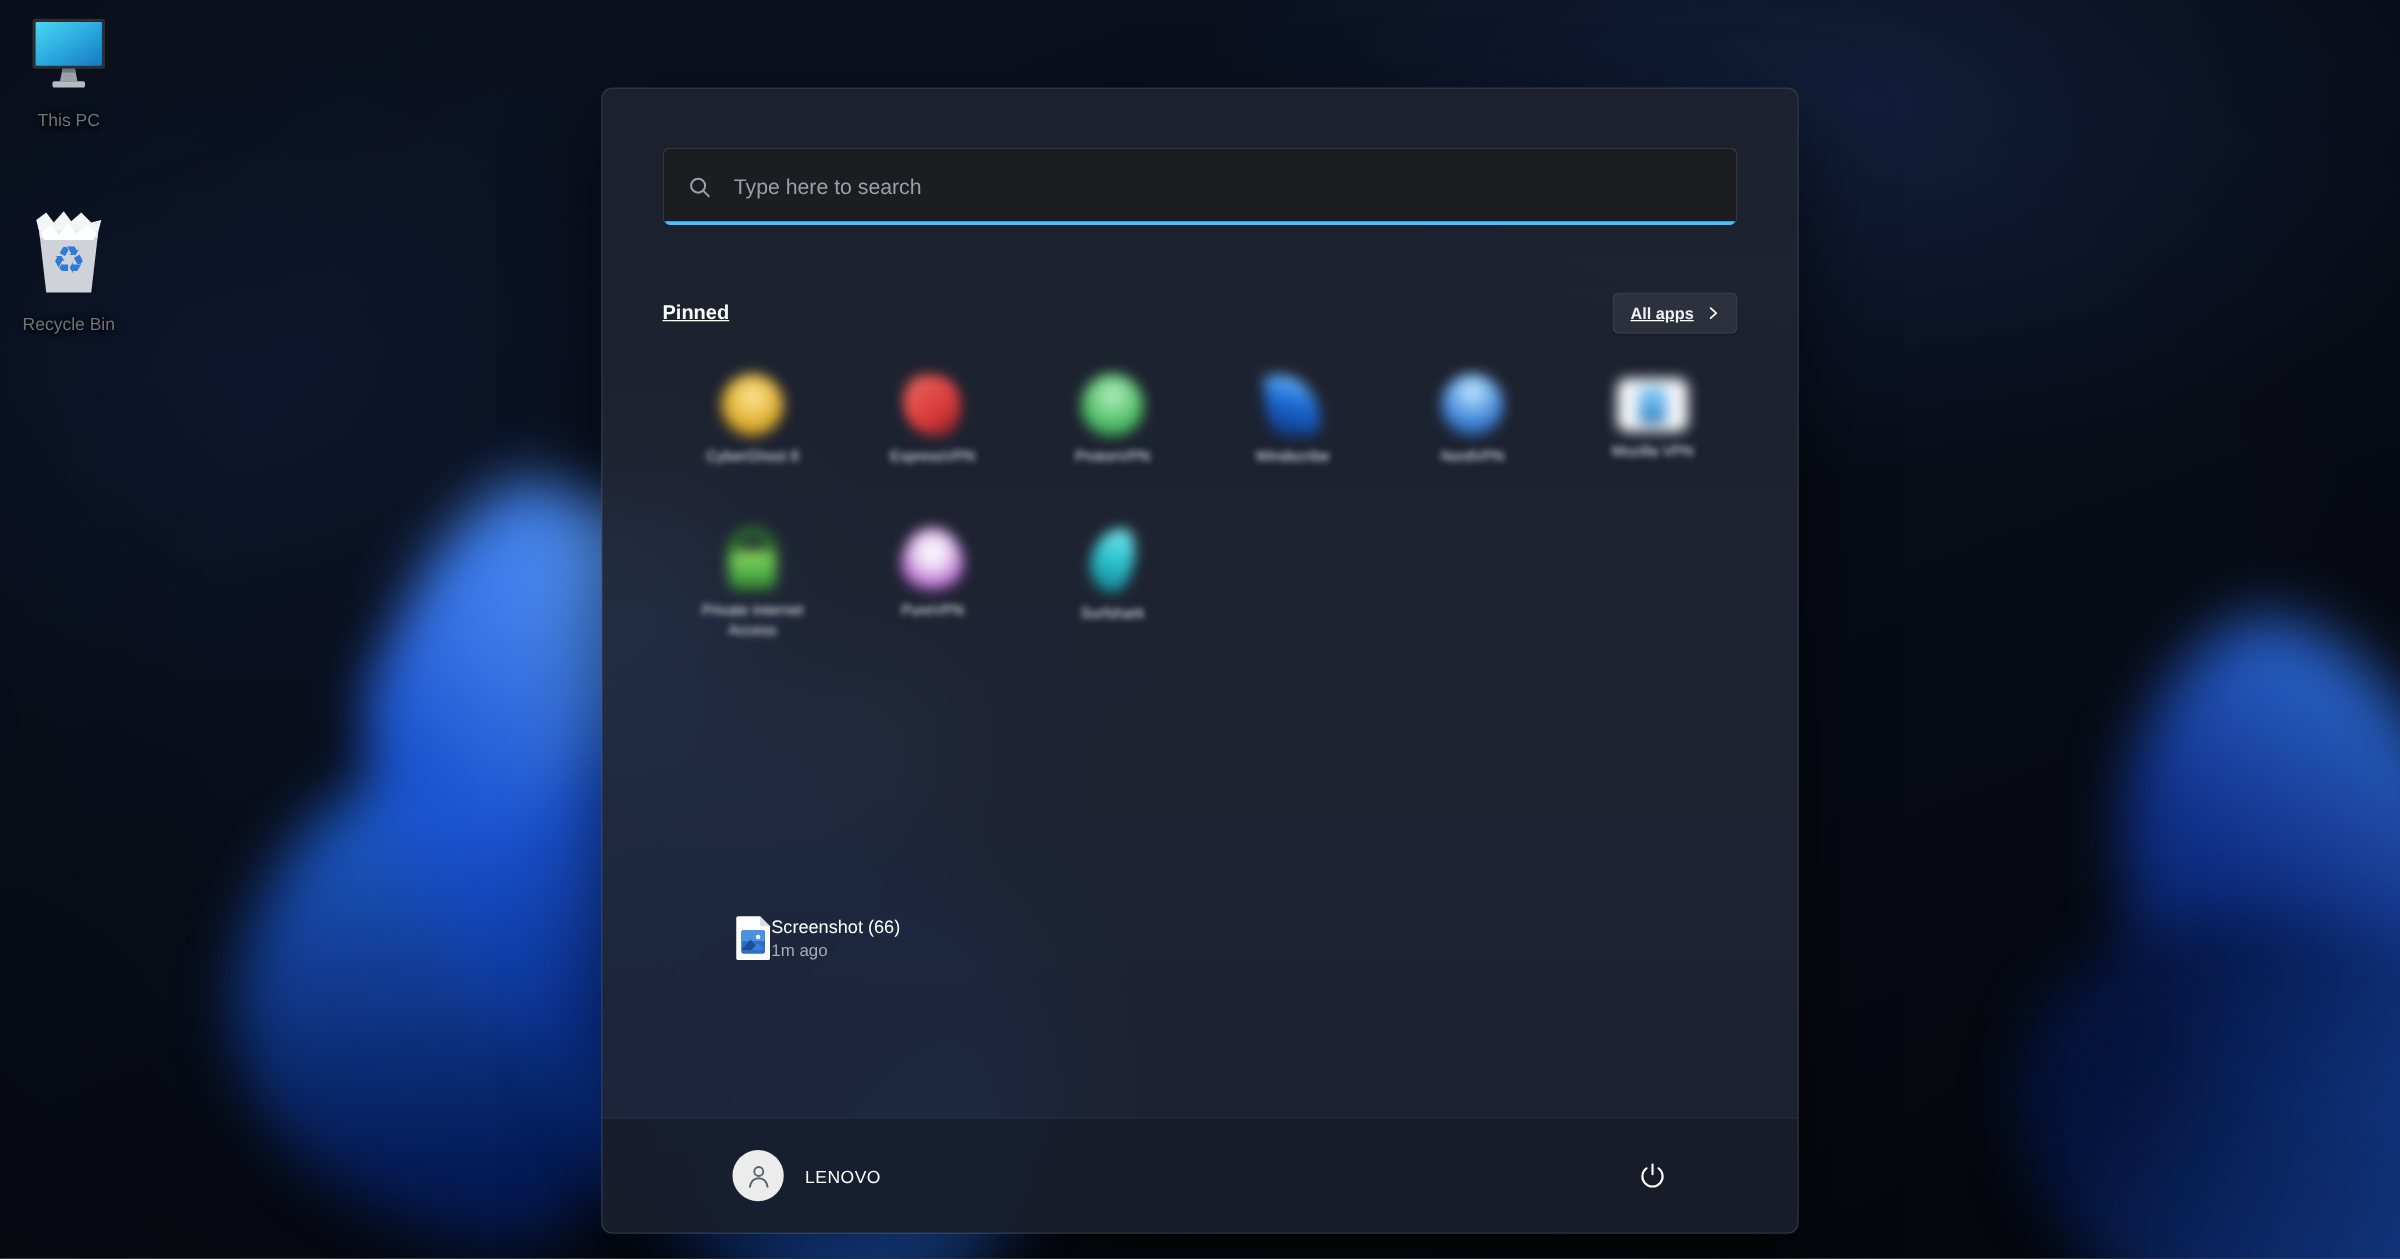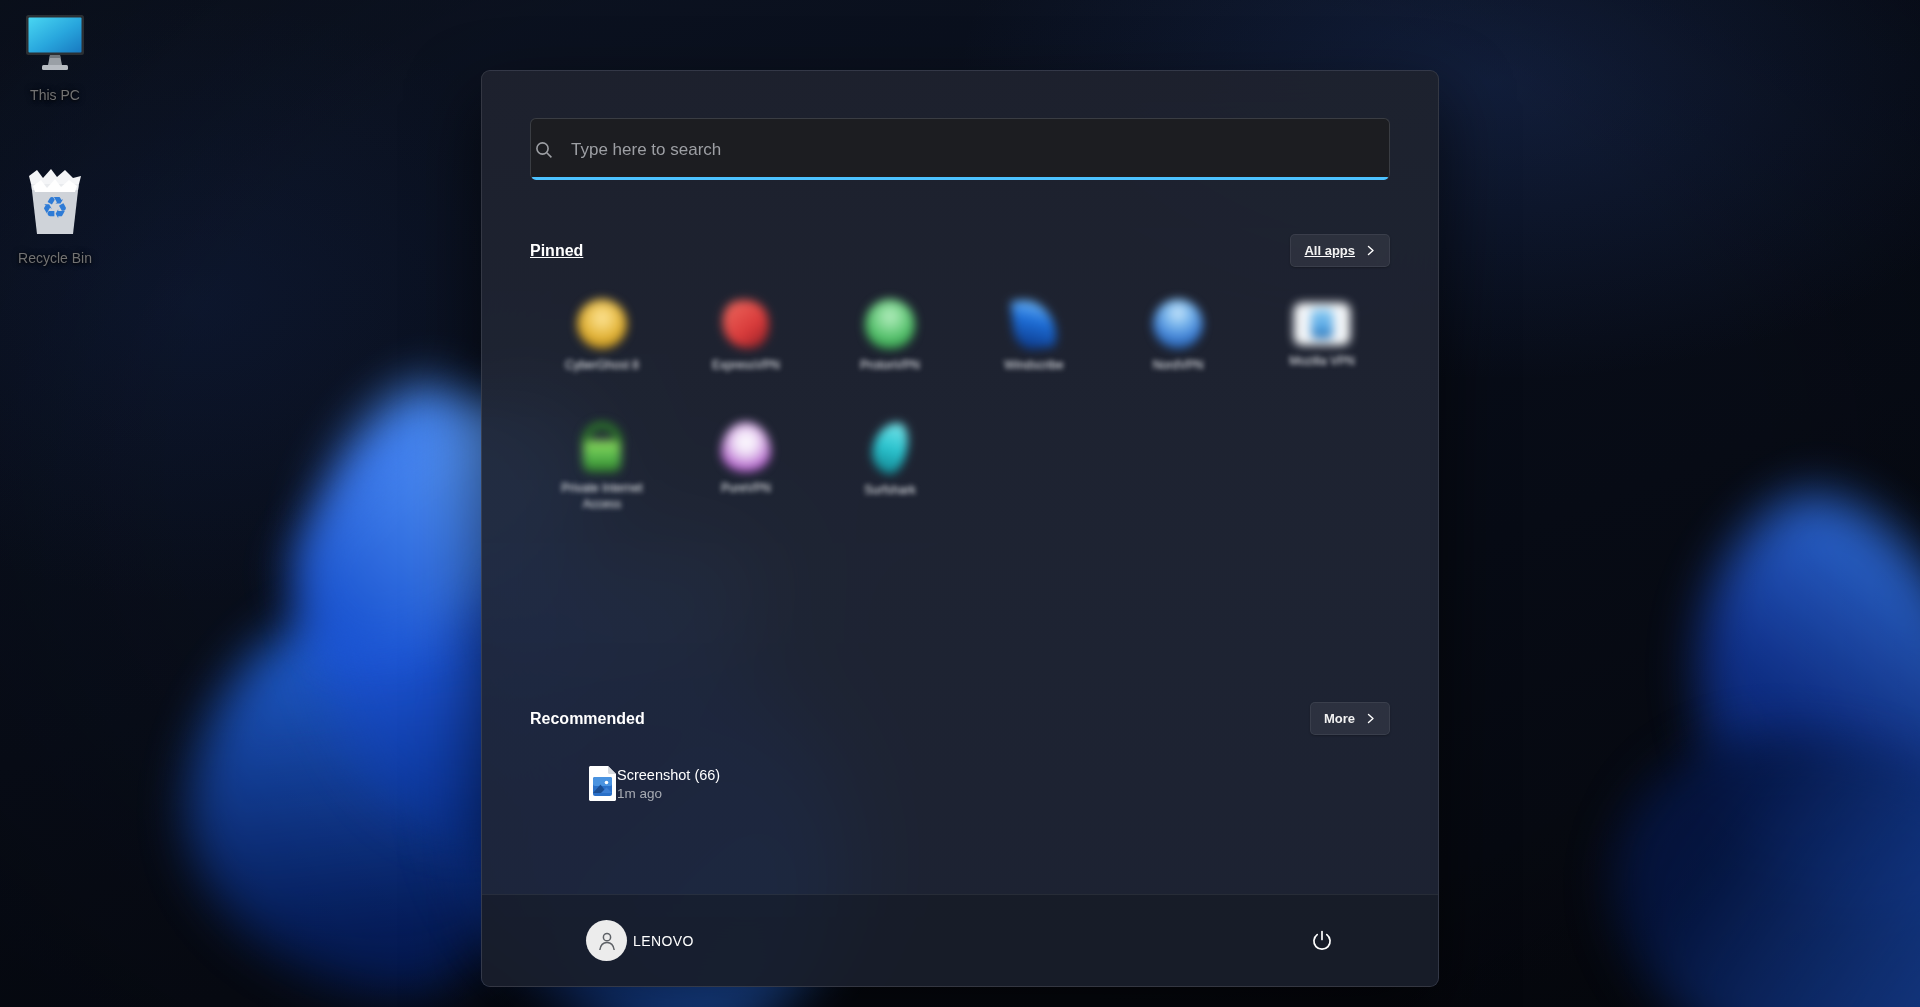--- a/index.html
+++ b/index.html
@@ -48,21 +48,21 @@
   
   .start-panel { position:absolute; left:481px; top:70px; width:958px; height:917px;
     background:linear-gradient(180deg, rgba(30,34,46,.96) 0%, rgba(32,38,53,.93) 55%, rgba(30,36,52,.94) 100%);
     backdrop-filter:blur(40px) saturate(1.3); -webkit-backdrop-filter:blur(40px) saturate(1.3);
     border:1px solid rgba(255,255,255,.10); border-radius:9px;
     box-shadow:0 30px 70px rgba(0,0,0,.6);
     display:flex; flex-direction:column; overflow:hidden; }
 
   .search-row { padding:47px 48px 0 48px; }
   .search-box { height:62px; background:#1c1d21; border:1px solid #3a3d43; border-bottom:none;
-    border-radius:6px; display:flex; align-items:center; gap:18px; padding:0 4px;
+    border-radius:6px; display:flex; align-items:center; gap:18px; padding:0 20px;
     position:relative; overflow:hidden; cursor:text; }
   .search-box::after { content:""; position:absolute; left:0; right:0; bottom:0; height:3px; background:var(--accent); }
   .search-ph { font-size:17px; color:#9d9fa4; }
 
   .section-header { display:flex; align-items:center; justify-content:space-between; padding:0 48px; }
   .pinned-header { margin-top:54px;text-decoration:underline; }
   .rec-header { margin-top:0; }
   .section-title { font-size:16px; font-weight:700; color:#fff; }
   .pill-btn { display:flex; align-items:center; gap:10px; background:rgba(255,255,255,.065);
     border:1px solid rgba(255,255,255,.07); border-radius:5px; color:#f2f2f2;
@@ -110,21 +110,21 @@
   .rec-item { display:flex; align-items:center; padding:8px 8px 8px 58px;
     border-radius:5px; cursor:pointer; }
   .rec-text { display:flex; flex-direction:column; gap:3px; }
   .rec-title { font-size:14.5px; color:#fff; }
   .rec-time { font-size:13.5px; color:#a7abb3; }
 
   
   .user-bar { margin-top:auto; height:92px; background:rgba(18,22,31,.45);
     border-top:1px solid rgba(255,255,255,.07);
     display:flex; align-items:center; justify-content:space-between; padding:0 96px; }
-  .user { display:flex; align-items:center; gap:6px; cursor:pointer; border-radius:5px; padding:6px 8px; }
+  .user { display:flex; align-items:center; gap:17px; cursor:pointer; border-radius:5px; padding:6px 8px; }
   .avatar { width:41px; height:41px; border-radius:50%; background:#ececec;
     display:flex; align-items:center; justify-content:center; flex:none; }
   .user-name { font-size:14px; color:#fff; letter-spacing:.4px; }
   .power-btn { background:none; border:none; cursor:pointer; padding:8px; border-radius:5px; display:flex; }
 </style>
 </head>
 <body>
 
 <div>
   <div class="petal p2"></div>
@@ -228,31 +228,20 @@
       <div class="app-item">
     <div class="app-icon icon-drop" style="--c: #b05fc9;"></div>
     <div class="app-name">PureVPN</div>
   </div>
       <div class="app-item">
     <div class="app-icon icon-shark" style="--c: #2bc4cf;"></div>
     <div class="app-name">Surfshark</div>
   </div>
     </div>
 
-  <div class="section-header rec-header">
-    <span class="section-title">Recommended</span>
-    <button class="pill-btn">
-      <span>More</span>
-      <span style="display:flex;">
-        <svg width="11" height="11" viewBox="0 0 11 11" fill="none" stroke="#ffffff" stroke-width="1.4" stroke-linecap="round" stroke-linejoin="round">
-            <polyline points="3.5,1.5 8,5.5 3.5,9.5"></polyline>
-          </svg>
-      </span>
-    </button>
-  </div>
 
   <div class="rec-grid" id="recGrid">
       <div class="rec-item">
     <span style="display:flex;">
       <svg width="29" height="37" viewBox="0 0 29 37">
         <path d="M1 2.5 C1 1.7 1.7 1 2.5 1 L20 1 L28 9 L28 34.5 C28 35.3 27.3 36 26.5 36 L2.5 36 C1.7 36 1 35.3 1 34.5 Z" fill="#ffffff"></path>
         <path d="M20 1 L28 9 L21.5 9 C20.7 9 20 8.3 20 7.5 Z" fill="#d8dbe0"></path>
         <rect x="5" y="12" width="19" height="19" rx="2" fill="#2a70c8"></rect>
         <rect x="5" y="12" width="19" height="9" rx="2" fill="#4a93e0"></rect>
         <path d="M5 28 L12.5 19.5 L19 28 Z" fill="#1b4e93"></path>

